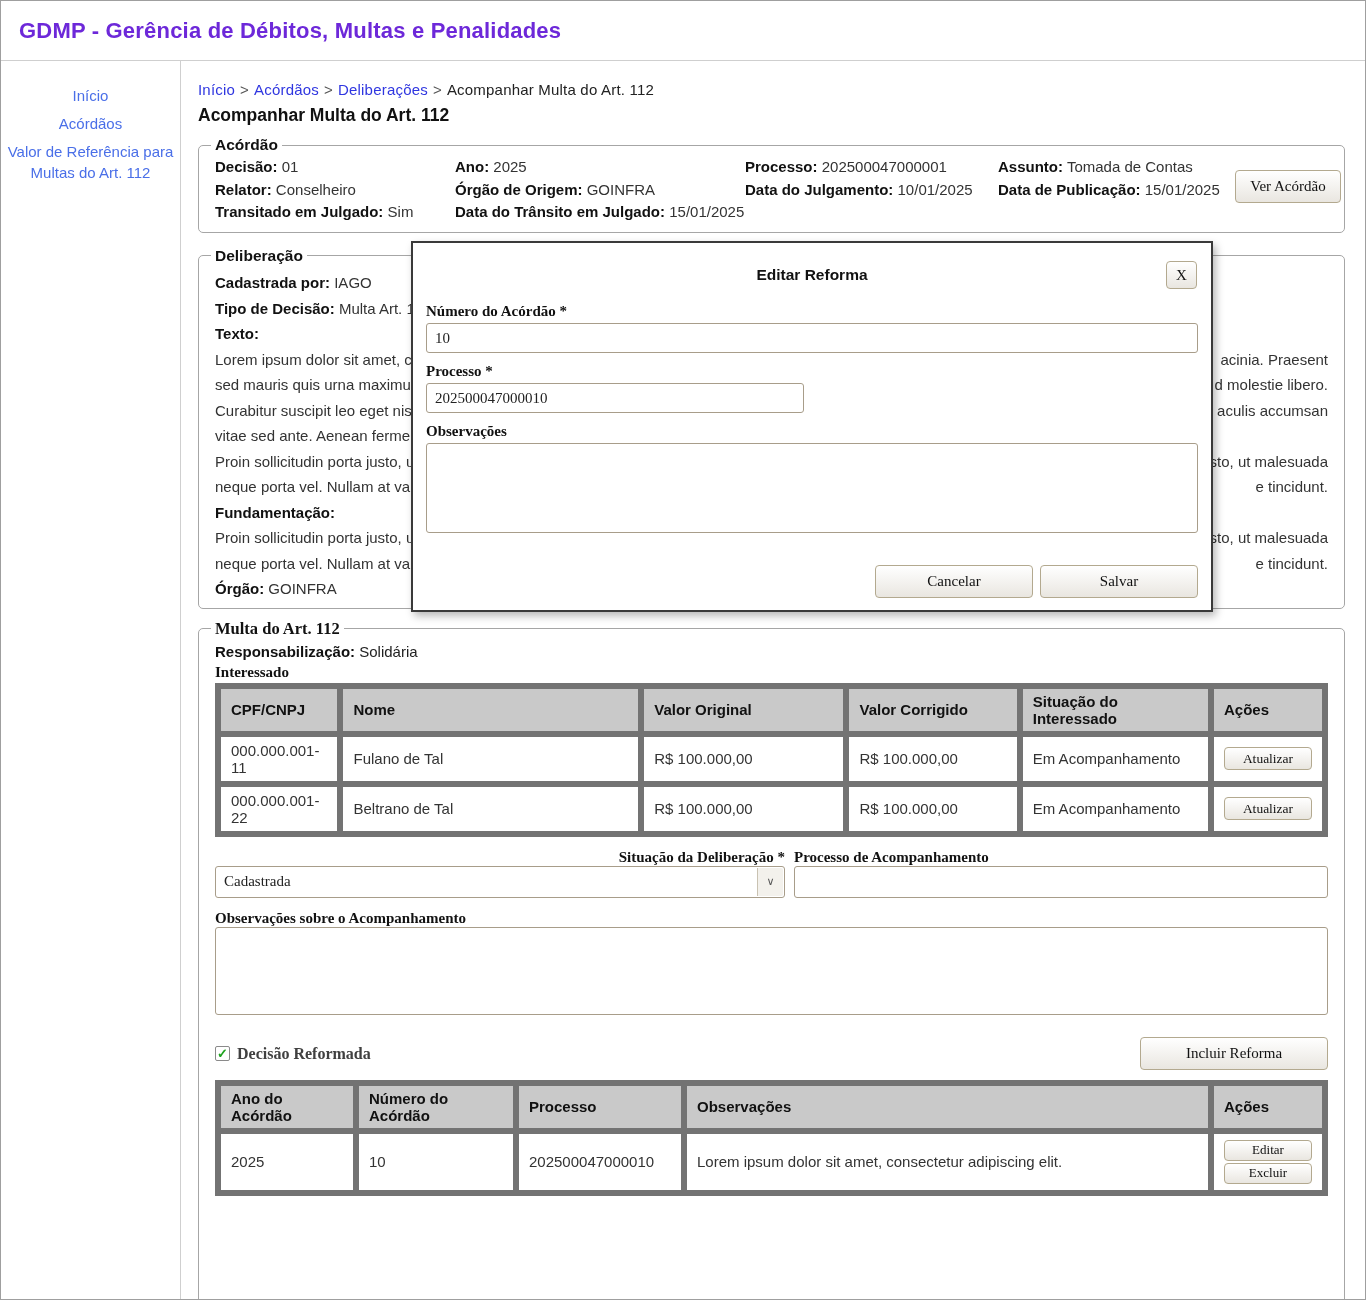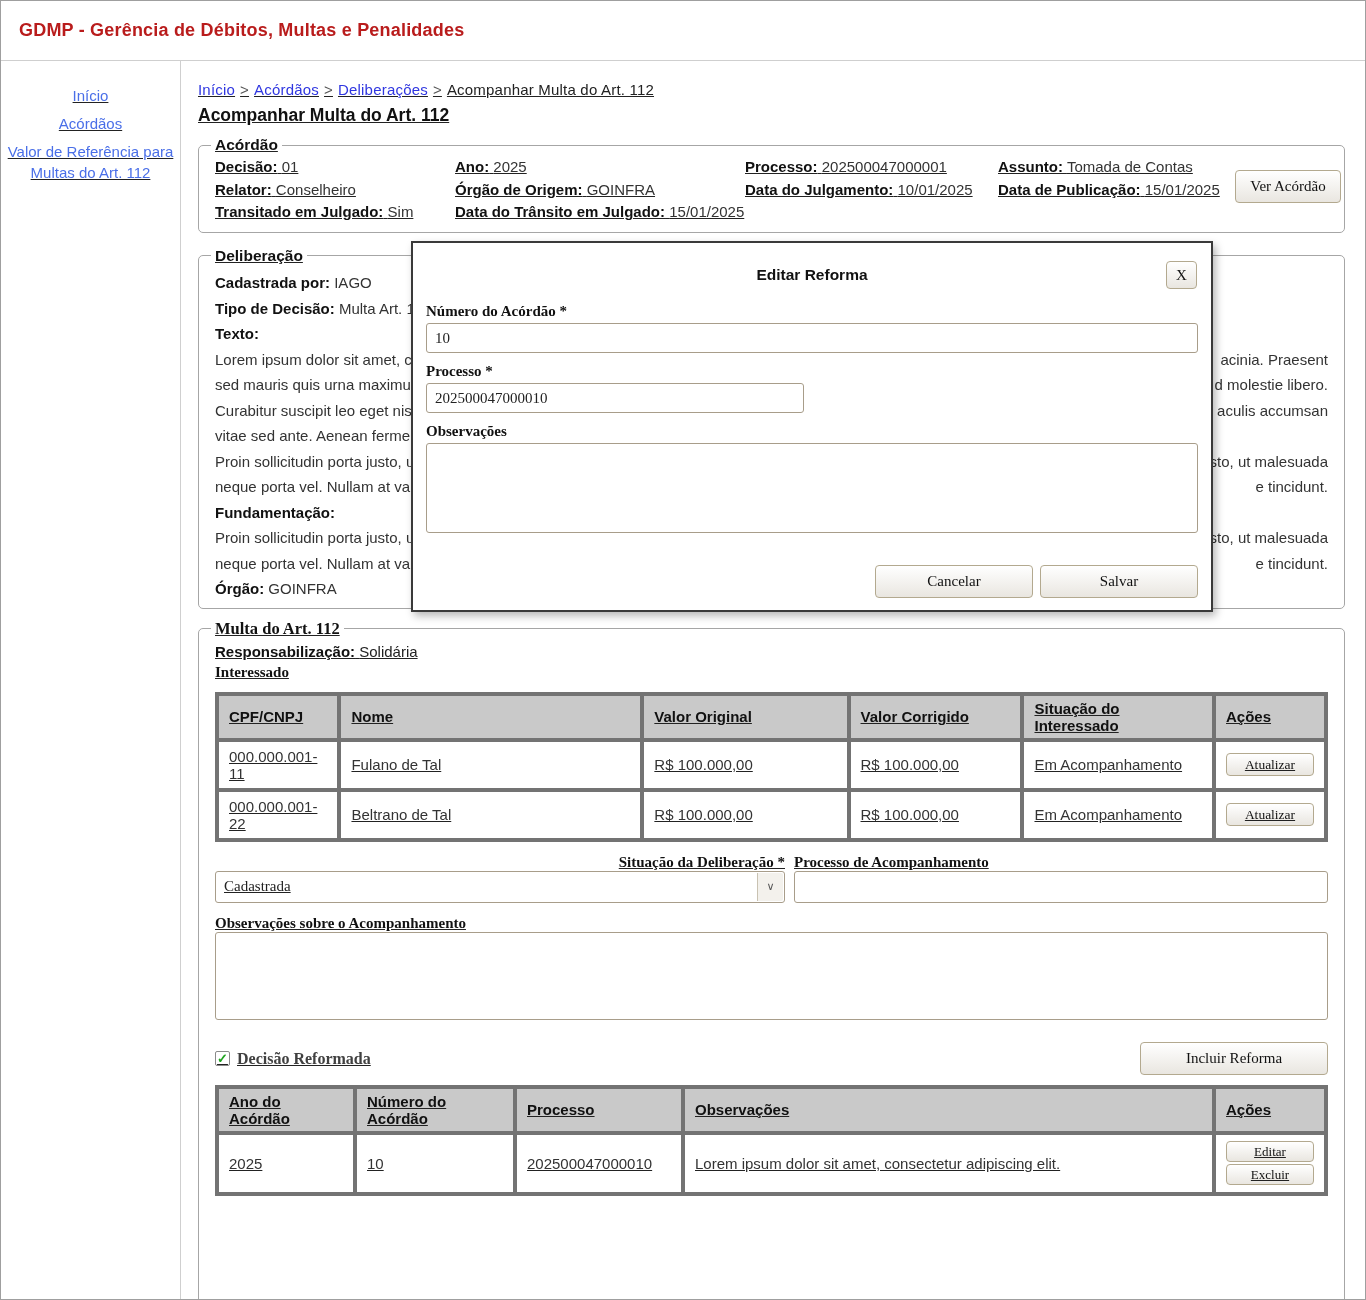--- a/index.html
+++ b/index.html
@@ -1,23 +1,23 @@
 <!DOCTYPE html>
 <html><head>
 <meta charset="utf-8">
 <style>
   * { margin:0; padding:0; box-sizing:border-box; }
   html,body { width:1366px; height:1300px; background:#fff; font-family:"Liberation Sans", sans-serif; color:#222; }
   .page { width:1366px; height:1300px; border:1px solid #9f9f9f; position:relative; background:#fff; overflow:hidden; }
 
   
   .header { height:60px; border-bottom:1px solid #cfcfcf; display:flex; align-items:center; padding-left:18px; }
-  .header h1 { font-size:18px; font-weight:bold; color:#b91c1c; letter-spacing:.2px; }
-
-  .body-wrap { display:flex; height:1238px;text-decoration:underline; }
+  .header h1 { font-size:22px; font-weight:bold; color:#6d28d9; letter-spacing:.2px; }
+
+  .body-wrap { display:flex; height:1238px; }
 
   
   .sidebar { width:180px; border-right:1px solid #cfcfcf; padding:24px 6px 0; text-align:center; }
   .side-link { color:#4a6fe8; font-size:15px; line-height:21px; margin-bottom:7px; cursor:pointer; }
 
   
   .main { flex:1; position:relative; padding:20px 20px 0 17px; }
   .breadcrumb { font-size:15px; color:#222; margin-bottom:7px; letter-spacing:.2px; }
   .breadcrumb .bc-link { color:#2f36e0; cursor:pointer; }
   .breadcrumb .sep { color:#555; margin:0 5px; }
@@ -41,24 +41,24 @@
   
   .fs-delib { font-size:15px; line-height:25.5px; color:#333; padding-bottom:6px; }
   .dline { position:relative; height:25.5px; white-space:nowrap; }
   .dline .l { position:absolute; left:0; }
   .dline .r { position:absolute; right:0; }
 
   
   .fs-multa { position:relative; padding-bottom:12px; }
   .resp-line { font-size:15px; line-height:22px; white-space:nowrap; overflow:hidden; }
   .slabel { font-family:"Liberation Serif", serif; font-weight:bold; font-size:15px; color:#111; display:block; }
-  .int-label { margin:1px 0 11px; }
+  .int-label { margin:1px 0 2px; }
 
   table { border-collapse:collapse; width:100%; font-size:15px; color:#333; }
-  th, td { border:4px solid #737373; text-align:left; padding:4px 10px; }
+  th, td { border:6px solid #737373; text-align:left; padding:4px 10px; }
   th { background:#c9c9c9; color:#111; font-weight:bold; height:31px; }
   .t-int td { height:50px; background:#fff; }
   .t-ref th { height:29px; }
   .t-ref td { height:61px; }
   .cell-btn { width:88px; height:23px; font-size:13.5px; display:block; }
   .stack-btn { width:88px; height:21px; font-size:13px; display:block; margin:2px 0; }
 
   .fields-row { display:flex; gap:9px; margin-top:12px; }
   .col-left { width:570px;text-align:right; } .col-right { flex:1; }
   .input, .sel { height:32px; width:100%; border:1px solid #a89d8a; border-radius:3px; background:#fff;

